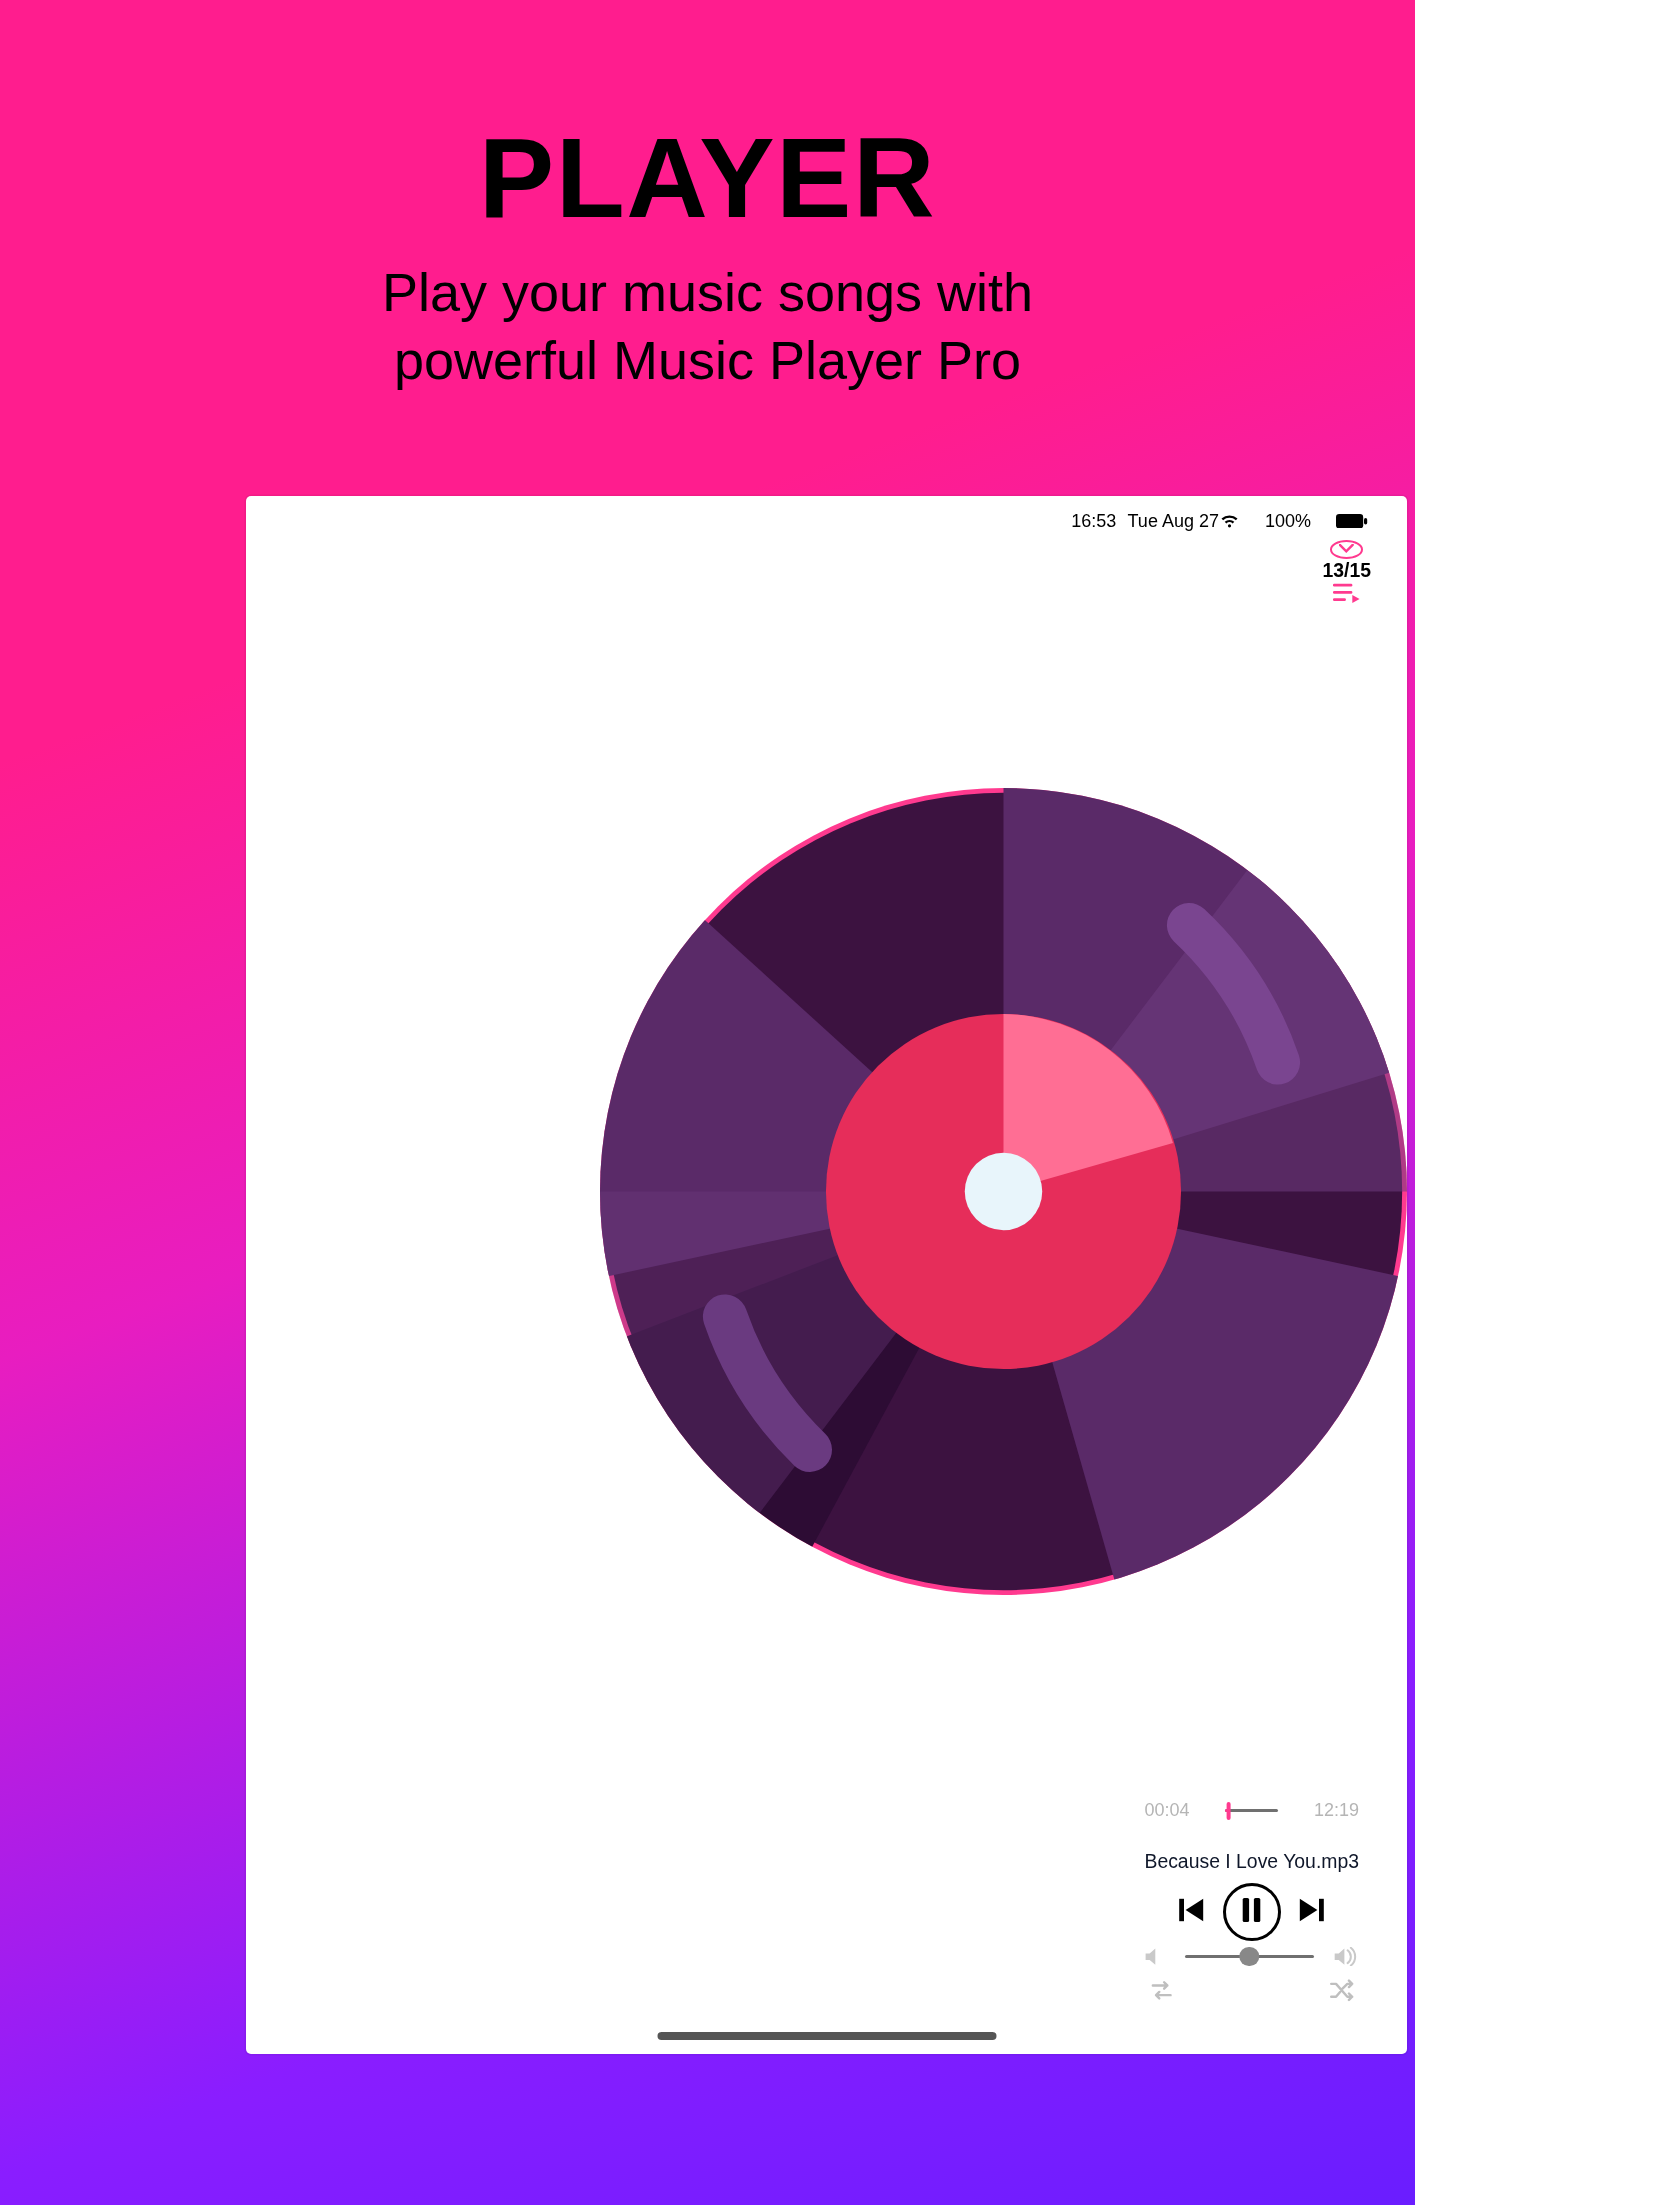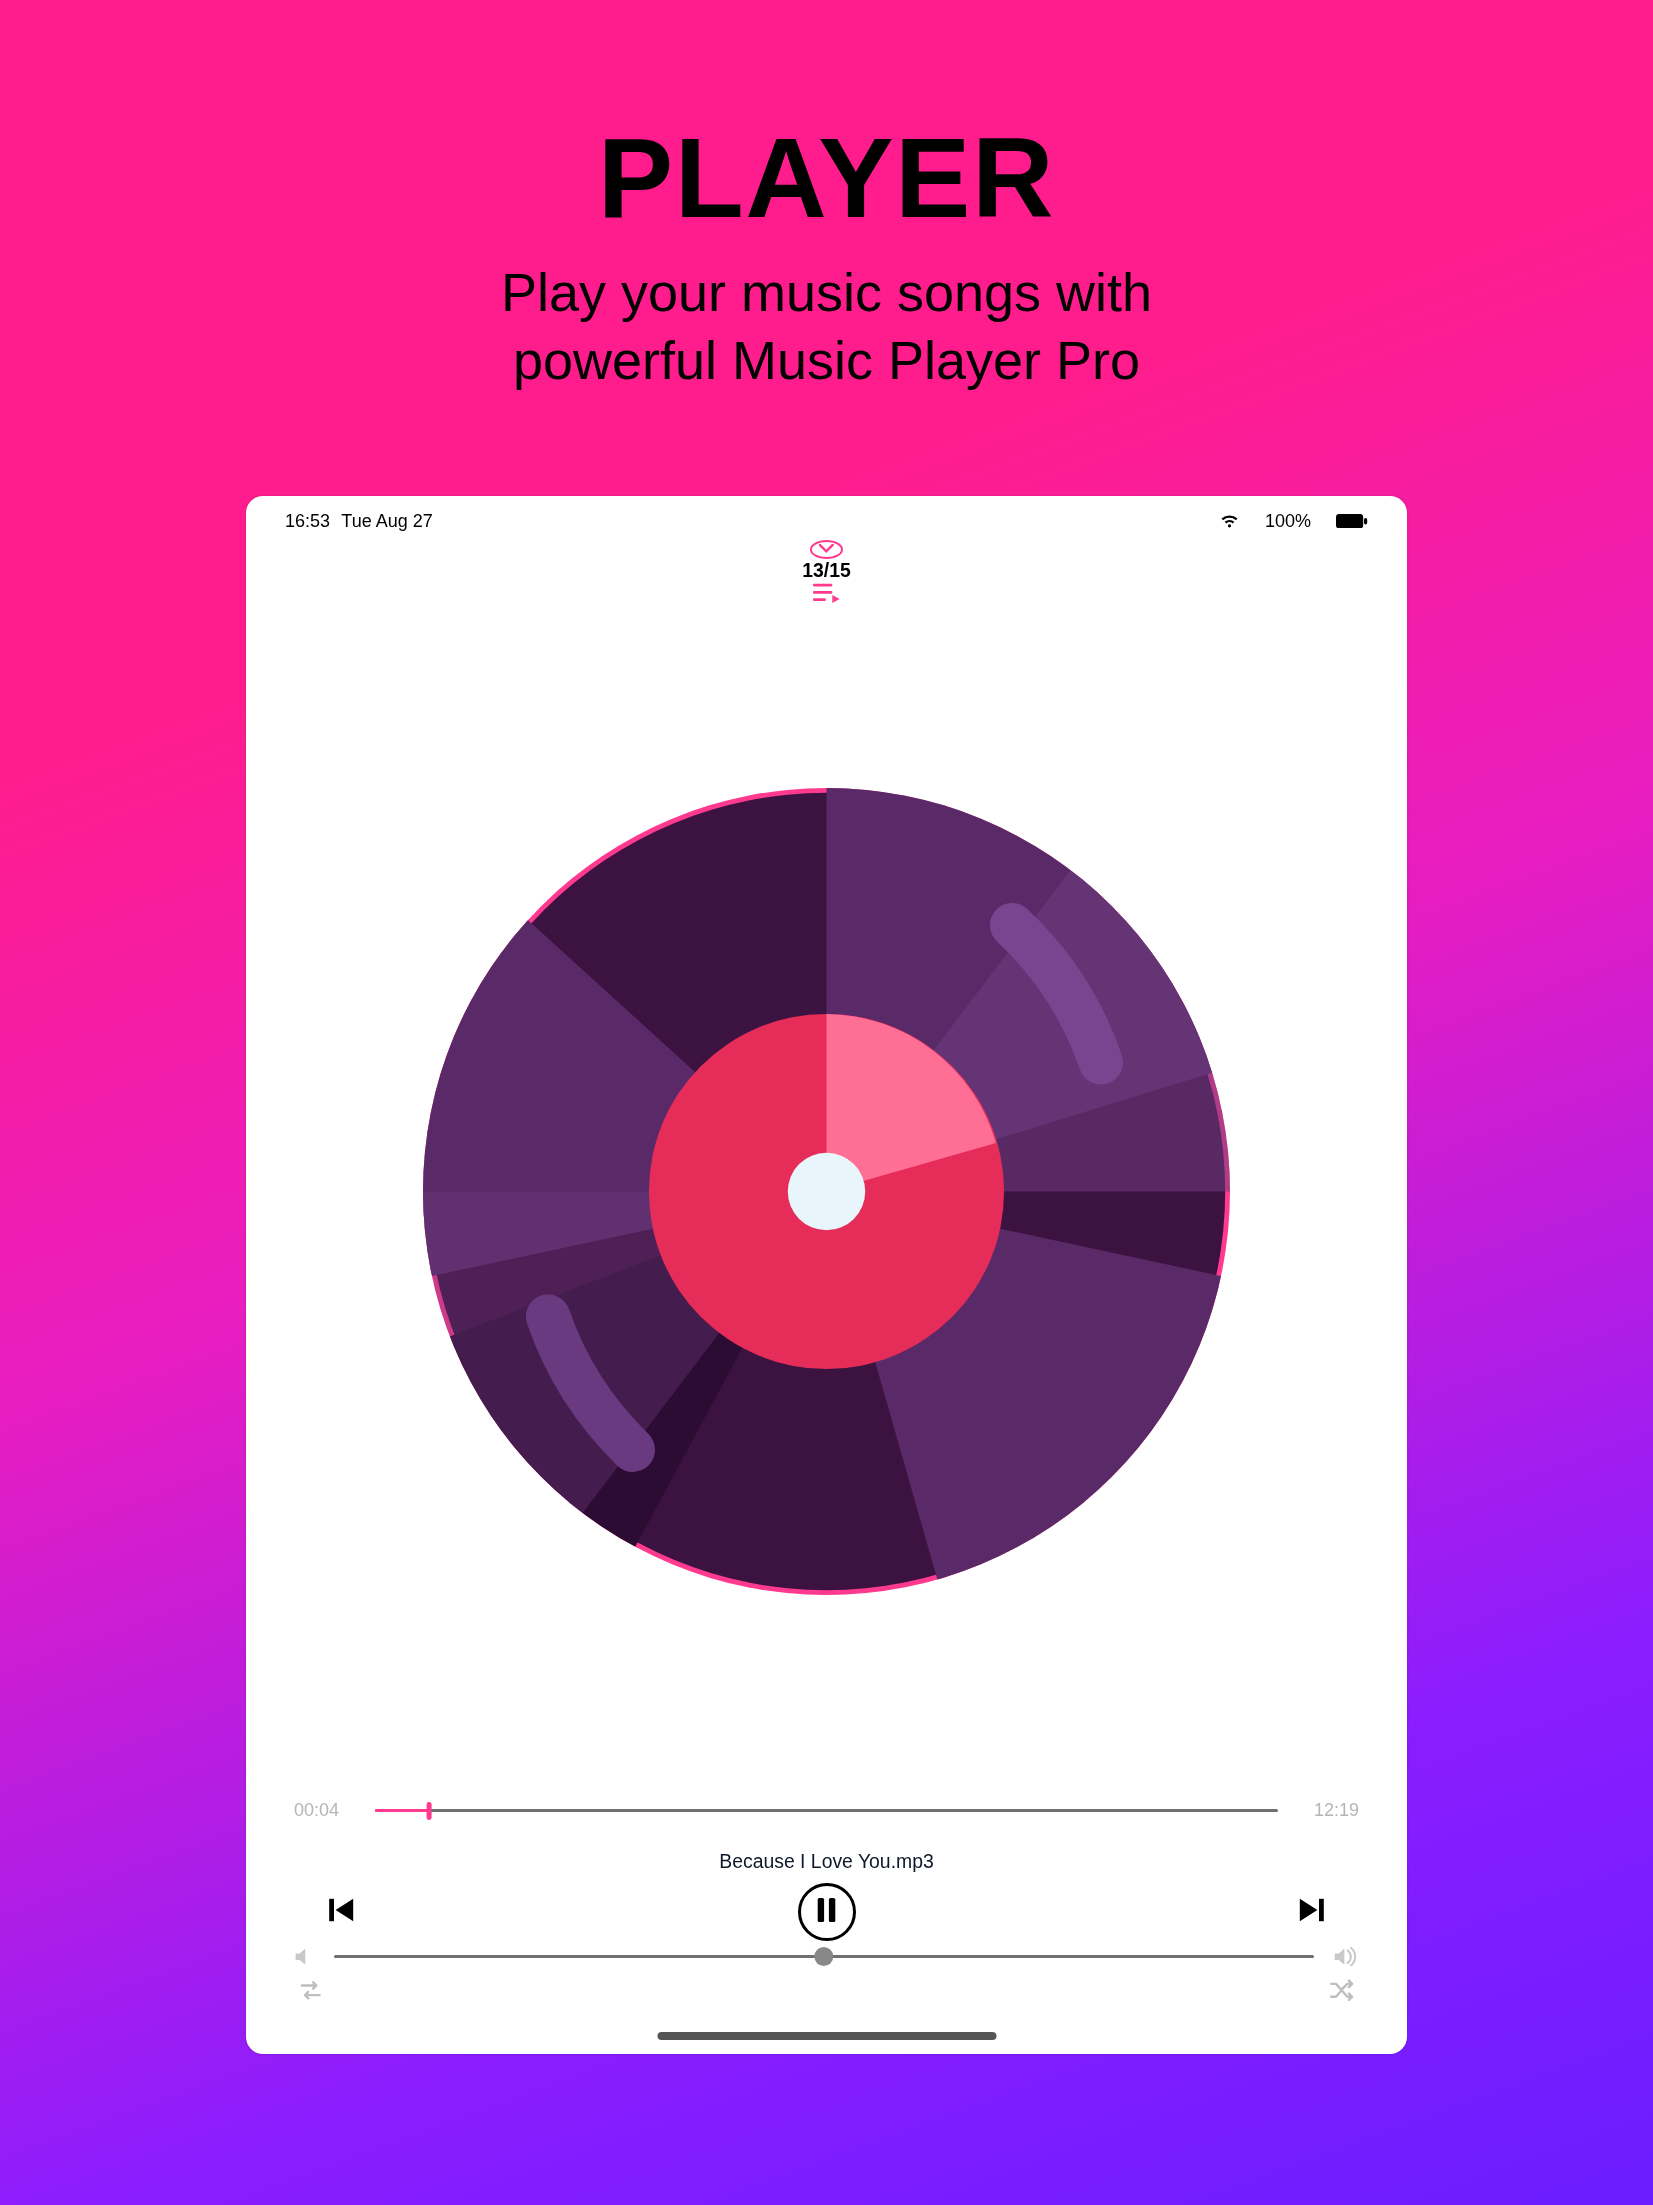--- a/index.html
+++ b/index.html
@@ -1,20 +1,20 @@
 <!DOCTYPE html>
 <html style="font-size:13px"><head>
 <meta charset="utf-8">
 <style>
   html,body{margin:0;padding:0;width:1653px;height:2205px;font-family:-apple-system,Helvetica,Arial,sans-serif;overflow:hidden;}
-  .bg{width:1653px;height:2205px;background:linear-gradient(160deg,#ff1d8e 0%,#ff1d8e 28%,#e81dc0 50%,#8a1dff 80%,#6a1dff 100%);position:relative;text-decoration:underline;}
+  .bg{width:1415px;height:2205px;background:linear-gradient(160deg,#ff1d8e 0%,#ff1d8e 28%,#e81dc0 50%,#8a1dff 80%,#6a1dff 100%);position:relative;text-decoration:underline;}
   .headline{position:absolute;top:113px;left:0;width:100%;text-align:center;color:#000;}
   .headline h1{margin:0;font-size:113px;font-weight:800;letter-spacing:1.6px;}
   .headline p{margin:16px 0 12px 0;font-size:54px;line-height:1.25;font-weight:400;}
-  .device{position:absolute;left:246px;top:496px;width:1161px;height:1558px;background:#fff;border-radius:17px;box-shadow:0 0 0 1.6px rgba(0,0,0,.05);display:flex;flex-direction:column;}
+  .device{position:absolute;left:246px;top:496px;width:1161px;height:1558px;background:#fff;border-radius:5px;box-shadow:0 0 0 1.6px rgba(0,0,0,.05);display:flex;flex-direction:column;align-items:flex-end;}
   .statusbar{height:37px;display:flex;align-items:center;justify-content:space-between;padding:6.5px 39px 0 39px;font-size:18px;color:#000;}
   .status-left{display:flex;gap:11.3px;align-items:center;}
   .status-right{display:flex;gap:25px;align-items:center;}
   .wifi-icon svg,.battery-icon svg{display:block;}
   .appbar{height:48px;display:flex;align-items:center;justify-content:space-between;padding:0 36px;flex-direction:column;}
   .chev-btn{width:29px;height:29px;border:2.4px solid #ff3a8f;border-radius:50%;display:flex;align-items:center;justify-content:center;}
   .track-count{font-size:19.4px;font-weight:700;color:#000;}
   .queue-btn svg{display:block;}
   .artwork-area{flex:0 0 1211px;display:flex;align-items:center;justify-content:center;}
   .vinyl{width:807px;height:807px;}

